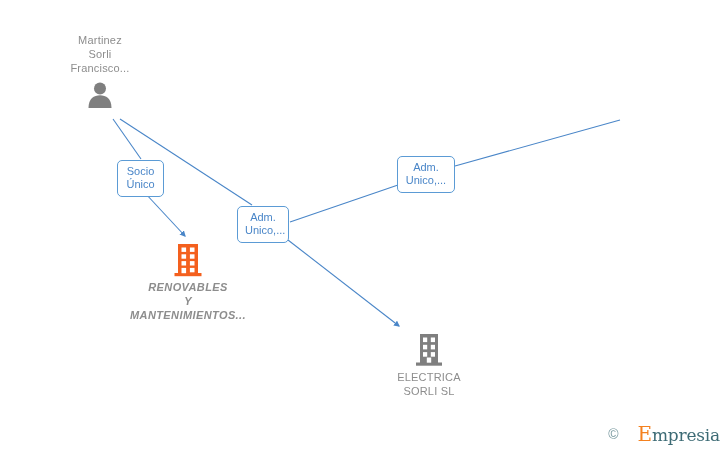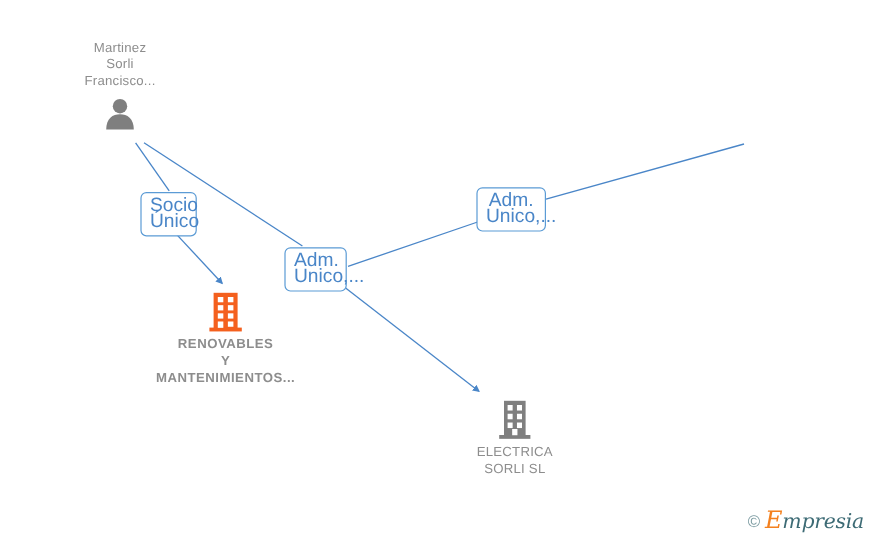--- a/index.html
+++ b/index.html
@@ -61,21 +61,21 @@
     letter-spacing: .4px;
   }
 
   
   .rel-label {
     position: absolute;
     border: 1px solid #5b9bd5;
     border-radius: 5px;
     background: #ffffff;
     color: #4a86c8;
-    font-size: 16px;
+    font-size: 11px;
     line-height: 13px;
     text-align: center;
     padding: 4px 7px 5px 7px;
     white-space: pre-line;
     box-sizing: border-box;
   }
 
   
   #watermark {
     position: absolute;
@@ -85,25 +85,25 @@
     align-items: center;
     gap: 4px;
   }
   #watermark .copy {
     font-size: 14px;
     color: #7a9aa0;
     line-height: 1;
   }
   #watermark .brand {
     font-family: "DejaVu Serif", serif;
-    font-style: italic;
     font-size: 17px;
     line-height: 1;
     color: #3d6b75;
     letter-spacing: -.2px;
+    margin-left: 15px;
   }
   #watermark .brand .cap {
     color: #f4811f;
     font-size: 20px;
   }
 </style>
 </head>
 <body>
 
 <div id="canvas">
@@ -134,21 +134,21 @@
 Francisco...</span>
     <span class="glyph">
       <svg width="30" height="30" viewBox="0 0 30 30">
         <circle cx="15" cy="9.5" r="6" fill="#7f7f7f"></circle>
         <path d="M3.5 29 C3.5 19.5 9 16.2 15 16.2 C21 16.2 26.5 19.5 26.5 29 Z" fill="#7f7f7f"></path>
       </svg>
     </span>
   </div>
 
 
-  <div class="node company highlight" style="left:188px; top:243px;">
+  <div class="node company highlight" style="left:188px; top:243px;font-style:italic;">
     <span class="glyph">
       <svg width="28" height="34" viewBox="0 0 28 34">
         <rect x="4" y="1" width="20" height="30" fill="#f4601e"></rect>
         <rect x="0.5" y="30" width="27" height="3.2" fill="#f4601e"></rect>
         <rect x="7.5" y="4.5" width="4.6" height="4.4" fill="#ffffff"></rect>
         <rect x="15.9" y="4.5" width="4.6" height="4.4" fill="#ffffff"></rect>
         <rect x="7.5" y="11.3" width="4.6" height="4.4" fill="#ffffff"></rect>
         <rect x="15.9" y="11.3" width="4.6" height="4.4" fill="#ffffff"></rect>
         <rect x="7.5" y="18.1" width="4.6" height="4.4" fill="#ffffff"></rect>
         <rect x="15.9" y="18.1" width="4.6" height="4.4" fill="#ffffff"></rect>

